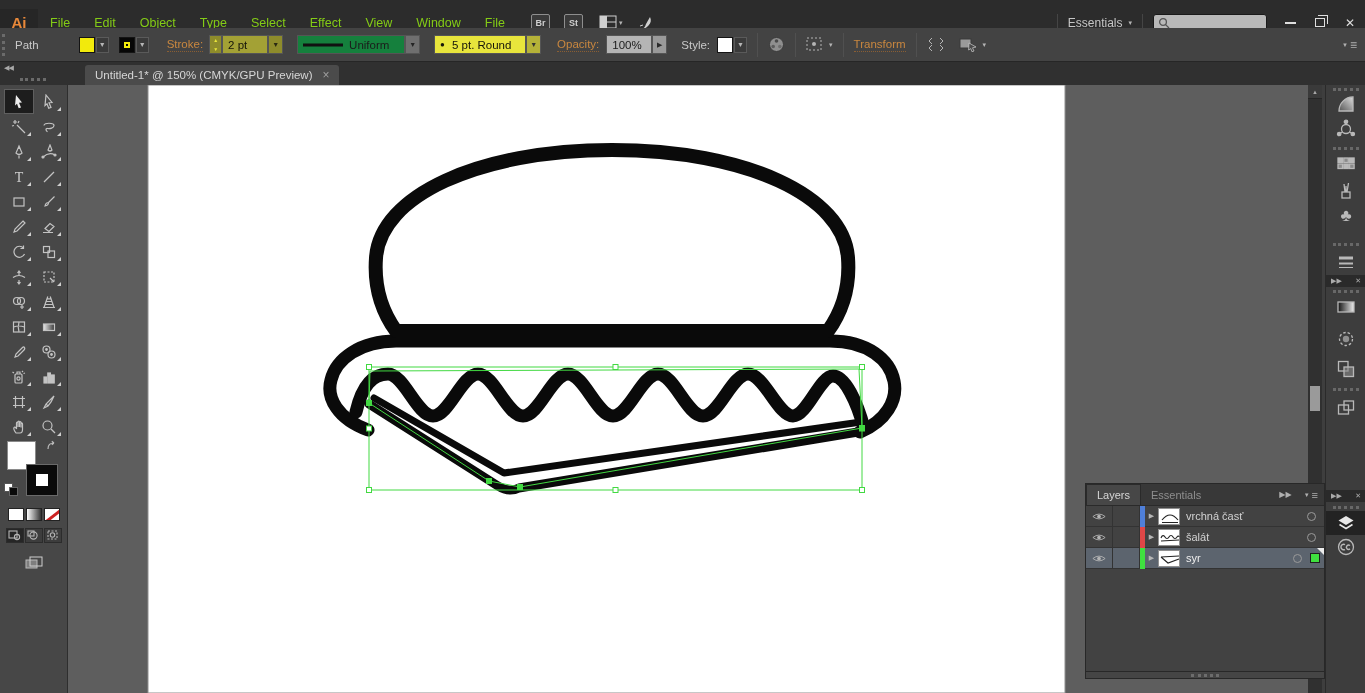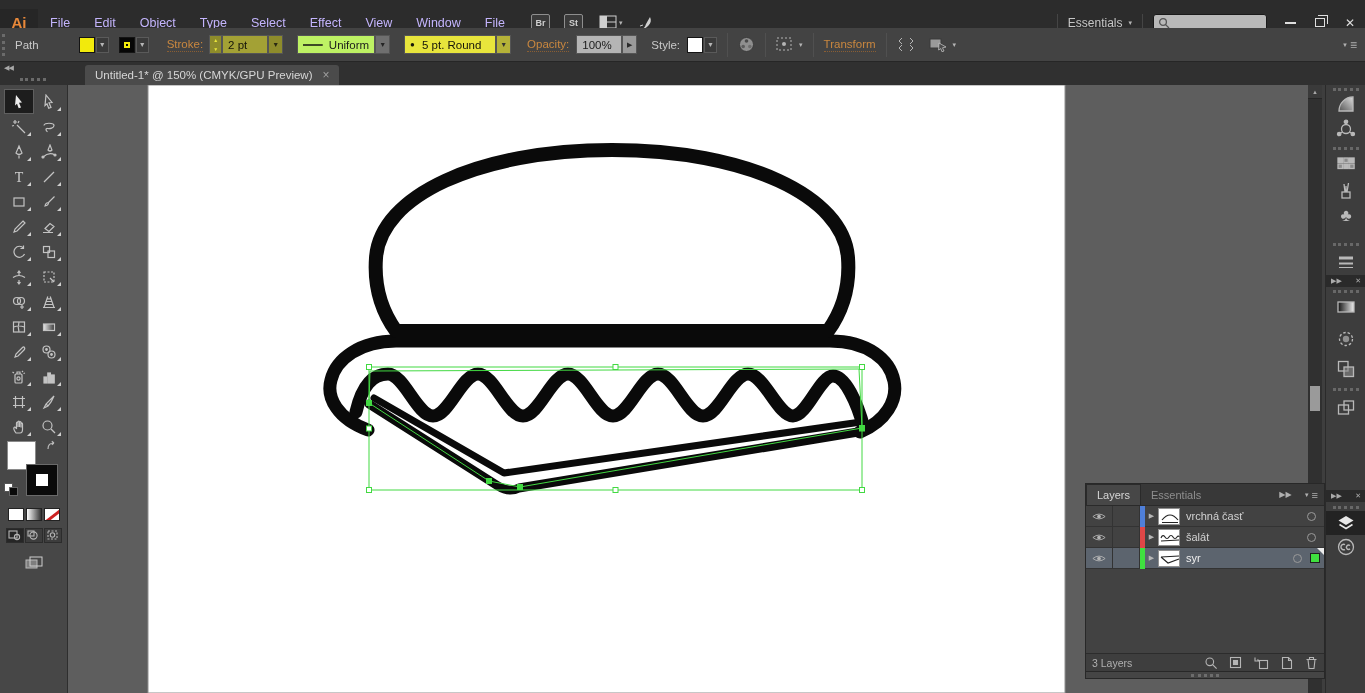--- a/index.html
+++ b/index.html
@@ -5,21 +5,21 @@
   *{margin:0;padding:0;box-sizing:border-box;}
   html,body{width:1365px;height:693px;overflow:hidden;background:#2d2d2d;
     font-family:"Liberation Sans","DejaVu Sans",sans-serif;font-size:12px;color:#c8c8c8;}
   .win{position:relative;width:1365px;height:693px;background:#2d2d2d;overflow:hidden;}
 
   
   .menubar{position:absolute;left:0;top:0;width:1365px;height:46px;background:#2c2c2c;
     display:flex;align-items:center;border-bottom:1px solid #1f1f1f;}
   .ai-logo{width:38px;height:28px;display:flex;align-items:center;justify-content:center;
     background:#262626;color:#e8883a;font-weight:bold;font-size:15px;}
-  .menu-item{padding:0 12px;line-height:28px;color:#c4b5fd;font-size:12.5px;cursor:default;}
+  .menu-item{padding:0 12px;line-height:28px;color:#84cc16;font-size:12.5px;cursor:default;}
   .mbtn{width:19px;height:18px;border:1px solid #8e8e8e;border-radius:2px;background:#3a3a3a;
     color:#cfcfcf;font-size:9px;font-weight:bold;display:flex;align-items:center;justify-content:center;margin-left:14px;}
   .mb-icon{margin-left:16px;display:flex;align-items:center;color:#c6c6c6;}
   .mb-right{margin-left:auto;display:flex;align-items:center;height:28px;}
   .vsep{width:1px;height:17px;background:#1c1c1c;border-right:1px solid #454545;margin:0 10px;}
   .workspace{font-size:12px;color:#c6c6c6;display:flex;align-items:center;gap:6px;}
   .searchbox{width:114px;height:18px;background:#b9b9b9;border:1px solid #1a1a1a;border-radius:3px;
     display:flex;align-items:center;padding:0 4px;gap:4px;margin-right:8px;}
   .searchbox input{border:none;background:transparent;outline:none;width:86px;height:14px;font-size:11px;color:#222;}
   .winbtn{width:30px;height:26px;display:flex;align-items:center;justify-content:center;color:#dedede;}
@@ -189,21 +189,21 @@
         <span style="position:absolute;left:4px;top:4px;width:6px;height:6px;border:2px solid #f2ea0c;"></span>
       </span>
     <span class="ddbox">▼</span>
     <span class="cb-link" style="margin:0 6px 0 18px;">Stroke:</span>
     <span class="spinner">
       <span>▲</span>
       <span>▼</span>
     </span>
     <span class="field" style="width:46px;background:#a3a135;color:#15150a;">2 pt</span>
     <span class="dd" style="background:#8e8c2b;color:#2a2a12;">▼</span>
-    <span class="field" style="width:78px;background:#bef264;color:#1b1b1b;margin-left:14px;gap:6px;">
+    <span class="field" style="width:108px;background:#15803d;color:#1b1b1b;margin-left:14px;gap:6px;">
       <svg width="40" height="6" viewBox="0 0 40 6">
           <rect x="0" y="1.5" width="40" height="3" fill="#111"></rect>
         </svg>
       <span>Uniform</span>
     </span>
     <span class="dd" style="background:#6f6f6f;color:#242424;">▼</span>
     <span class="field" style="width:92px;background:#e8e53c;color:#15150a;margin-left:14px;gap:7px;">
       <span style="font-size:8px;">●</span>
       <span>5 pt. Round</span>
     </span>
@@ -573,41 +573,20 @@
             <path d="M2,6 L20,5 M2,6 L9,12 L20,8" stroke="#222" fill="none" stroke-width="1.1"></path>
           </svg></span>
       <span class="lname" style="color:#efefef;">syr</span>
       <span class="ltarget"></span>
       <span class="lselbox" style="background:#3fe03f;"></span>
       <span class="lp-corner"></span>
     </div>
 
     <div class="lp-fill"></div>
 
-    <div class="lp-status">
-      <span class="txt">3 Layers</span>
-      <svg width="14" height="14" viewBox="0 0 14 14">
-          <circle cx="5.8" cy="5.8" r="3.8"></circle>
-          <line x1="8.6" y1="8.6" x2="12.6" y2="12.6"></line>
-        </svg>
-      <svg width="14" height="14" viewBox="0 0 14 14">
-          <rect x="1.5" y="1.5" width="10" height="10"></rect>
-          <rect x="4.5" y="4.5" width="4" height="4" fill="#b5b5b5"></rect>
-        </svg>
-      <svg width="15" height="14" viewBox="0 0 15 14">
-          <rect x="5.5" y="4.5" width="8" height="8"></rect>
-          <path d="M1,1.5 L1,5 L5,5 M3.5,3.5 L5.5,5.5"></path>
-        </svg>
-      <svg width="14" height="14" viewBox="0 0 14 14">
-          <path d="M2.5,12.5 L2.5,1.5 L8.5,1.5 L11.5,4.5 L11.5,12.5 Z M8.5,1.5 L8.5,4.5 L11.5,4.5"></path>
-        </svg>
-      <svg width="13" height="14" viewBox="0 0 13 14">
-          <path d="M1.5,3.5 L11.5,3.5 M4.5,3.5 L4.5,1.5 L8.5,1.5 L8.5,3.5 M3,3.5 L4,12.5 L9,12.5 L10,3.5"></path>
-        </svg>
-    </div>
   </div>
   <div class="lp-grip">
       <i></i>
     </div>
 
   <div class="strip">
     <span class="sgrip" style="top:3px;"></span>
     <span class="sicon" style="top:8px;height:22px;">
         <svg width="20" height="20" viewBox="0 0 20 20">
           <defs>

